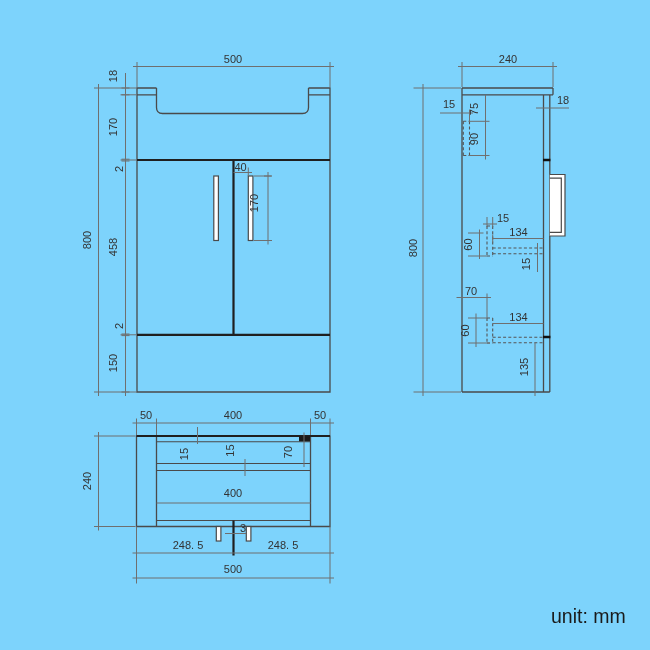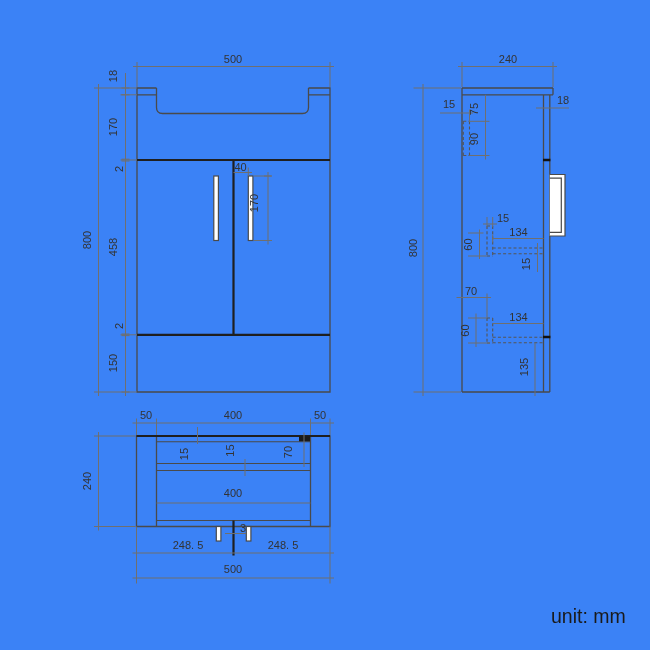--- a/index.html
+++ b/index.html
@@ -1,16 +1,16 @@
 <!DOCTYPE html>
 <html><head>
 <meta charset="utf-8">
 <style>
   html,body{margin:0;padding:0;background:#ffffff;}
-  .page{width:650px;height:650px;background:#3b82f6;position:relative;}
+  .page{width:650px;height:650px;background:#7dd3fc;position:relative;}
   text{font-family:"Liberation Sans",sans-serif;font-size:11px;fill:#333;}
   .unit{font-size:19.5px;fill:#1a1a1a;}
   .outline{stroke:#4a4a4a;stroke-width:1.3;fill:none;}
   .thin{stroke:#4a4a4a;stroke-width:1.1;fill:none;}
   .dark{stroke:#1f1f1f;stroke-width:2.2;fill:none;}
   .dark3{stroke:#111;stroke-width:2.6;fill:none;}
   .dim{stroke:#6f6f6f;stroke-width:1;fill:none;}
   .dashed{stroke:#555;stroke-width:1.1;fill:none;stroke-dasharray:3 2.2;}
   .handle{stroke:#4a4a4a;stroke-width:1.2;fill:#fff;}
 </style>

